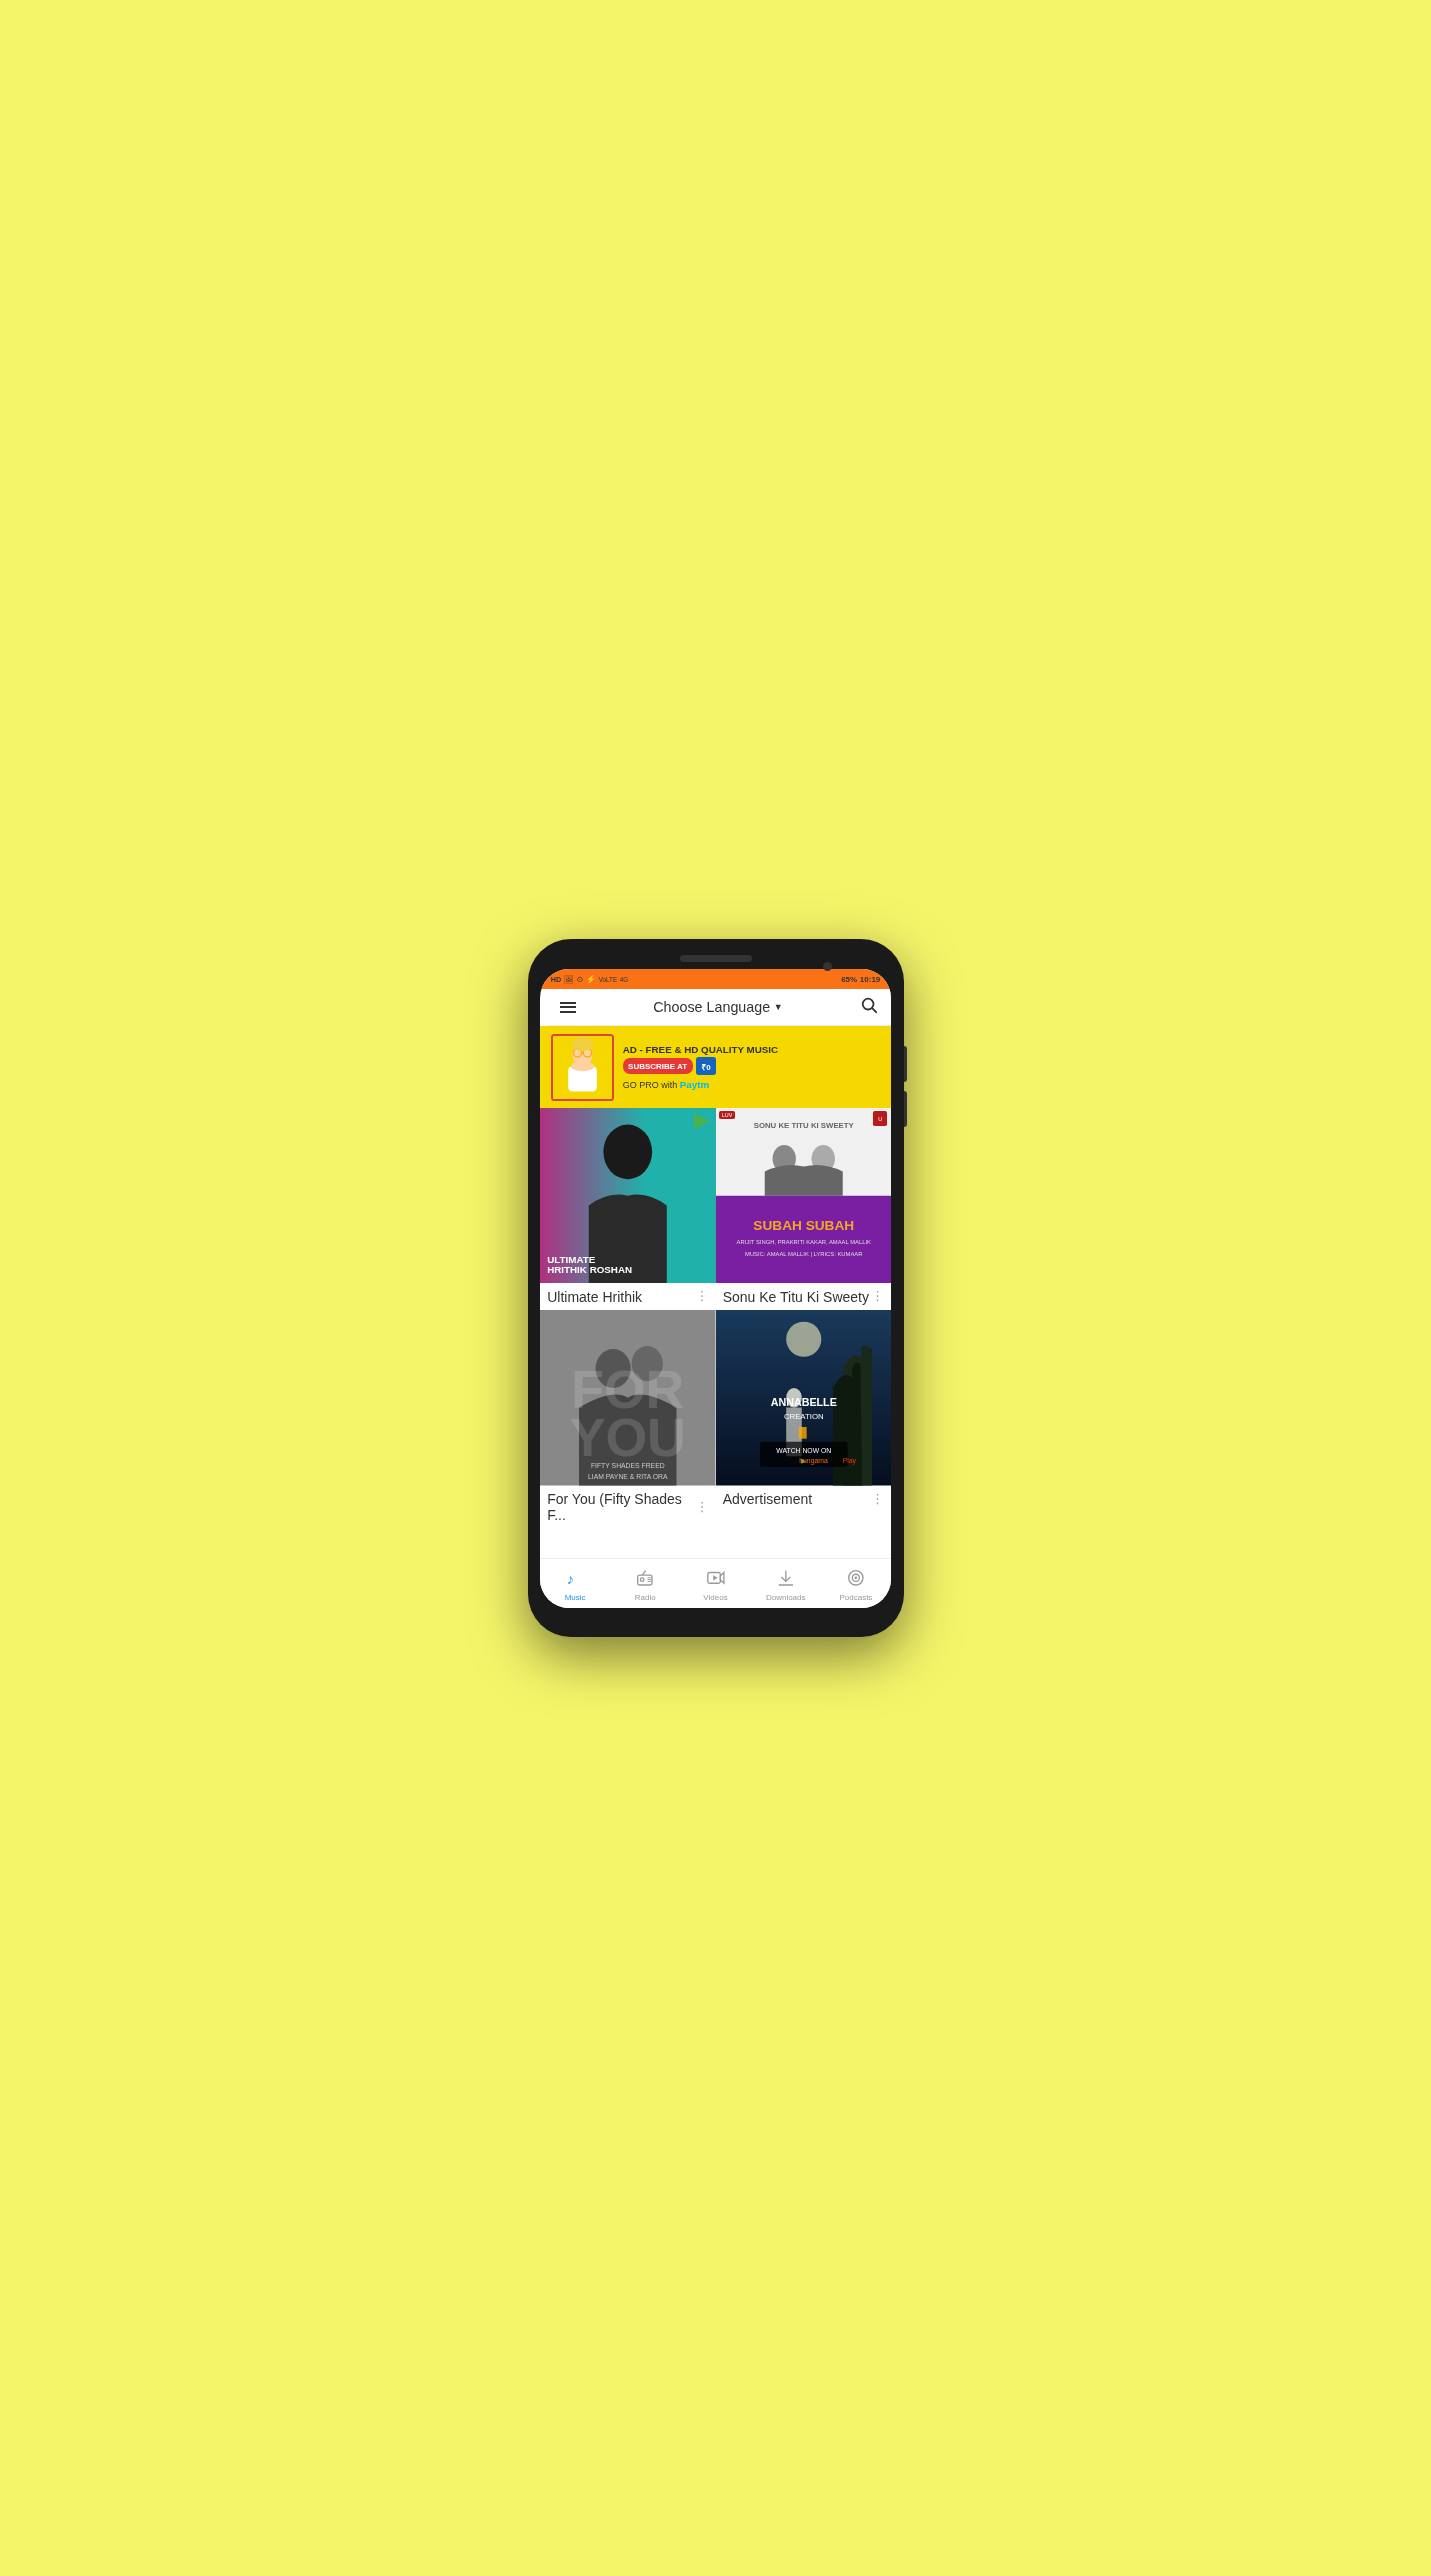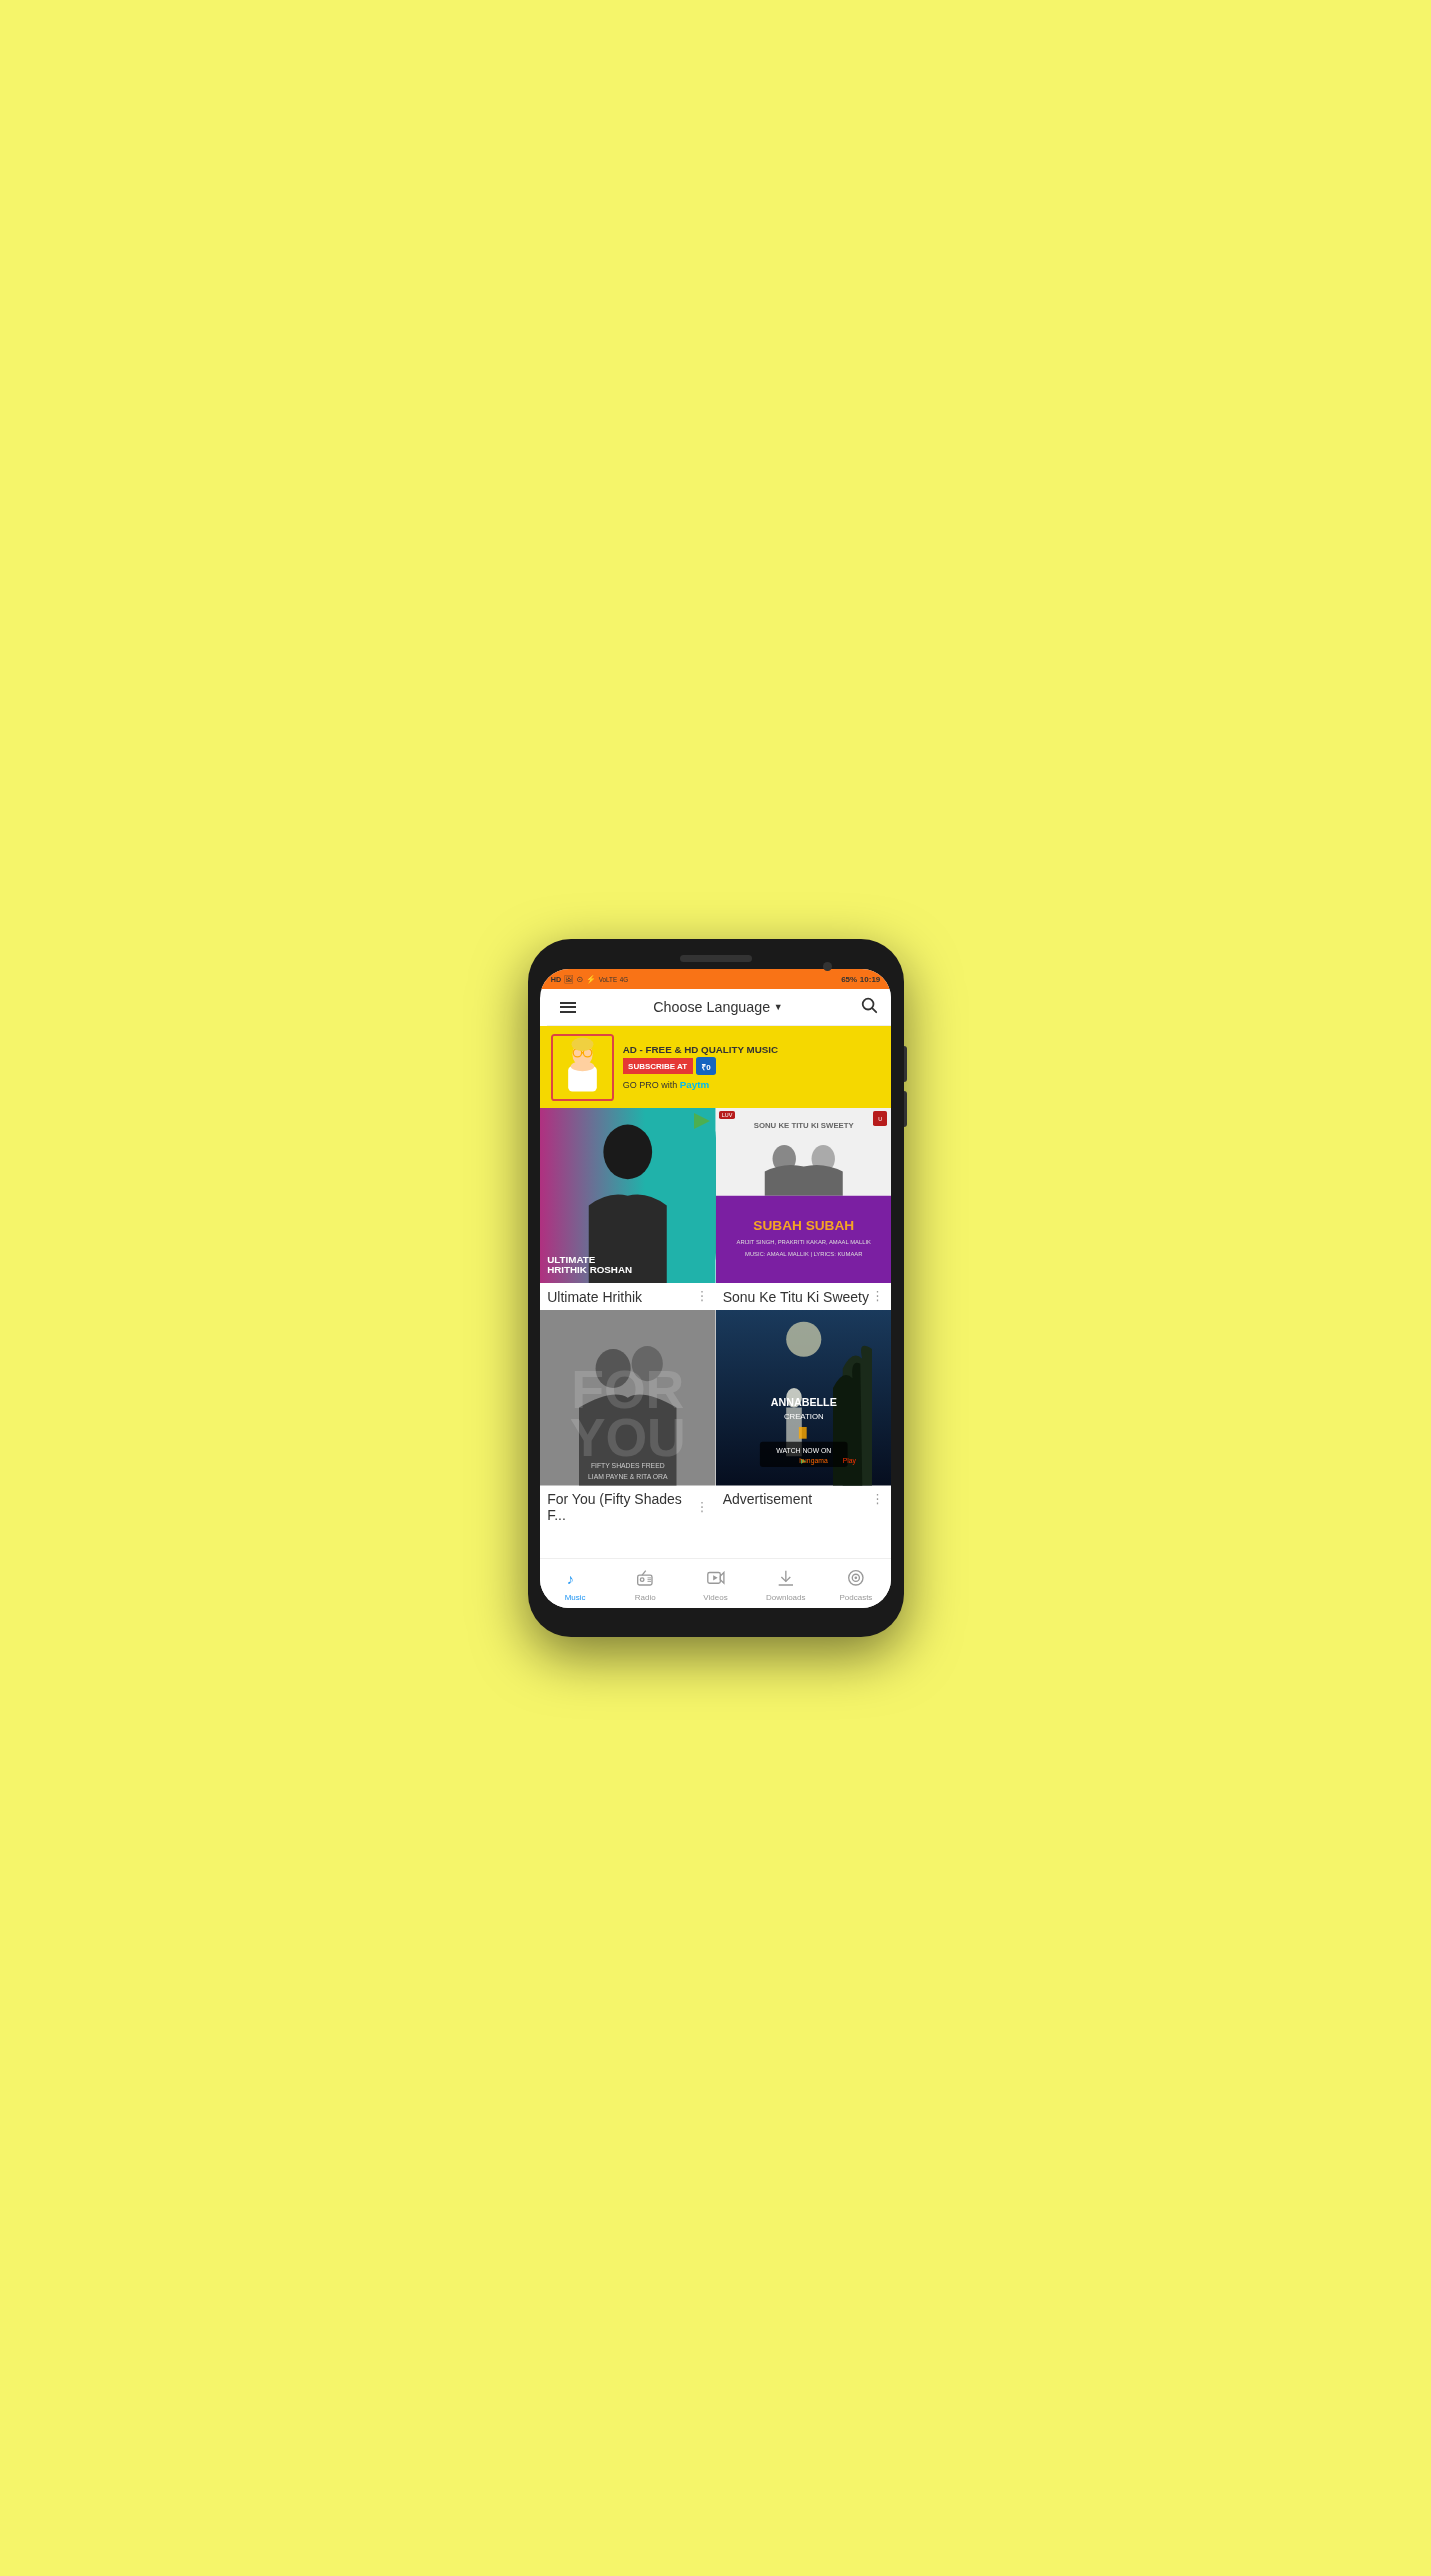--- a/index.html
+++ b/index.html
@@ -169,21 +169,21 @@
       gap: 3.6px;
       margin-bottom: 3.6px;
     }
 
     .subscribe-btn {
       background: #e53935;
       color: #fff;
       font-size: 8px;
       font-weight: bold;
       padding: 3.6px 5.4px;
-      border-radius: 0;
+      border-radius: 7px;
       white-space: nowrap;
     }
 
     .rupee-badge {
       background: #1565c0;
       color: #fff;
       font-size: 8px;
       font-weight: bold;
       padding: 3.6px 5.4px;
       border-radius: 2.7px;
@@ -225,21 +225,20 @@
       display: flex;
       align-items: flex-end;
       justify-content: flex-start;
       padding: 7.2px;
       position: relative;
     }
 
     
     .hrithik-bg {
       background: linear-gradient(135deg, #b03080 0%, #20b2aa 60%, #2a9d8f 100%);
-      border-radius: 30px;
     }
 
     .music-label-row {
       display: flex;
       align-items: center;
       justify-content: space-between;
       padding: 5.4px 7.2px;
       background: #fff;
     }
 

